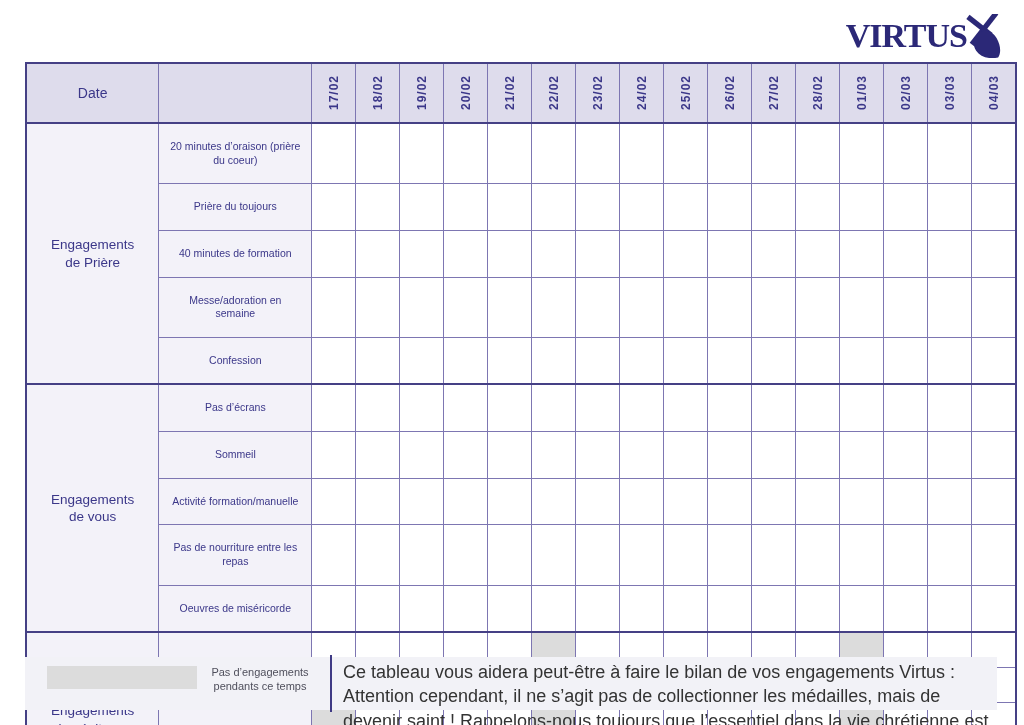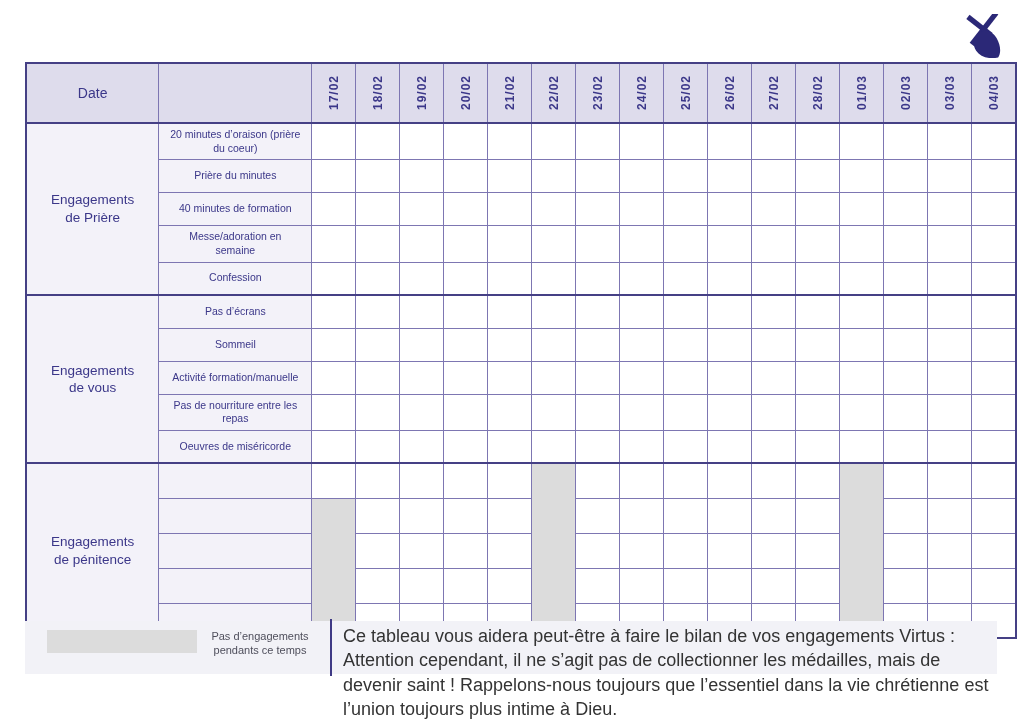--- a/index.html
+++ b/index.html
@@ -32,28 +32,28 @@
   }
   tr.sec0, tr.sec1 { height:33px; }
   tr.sec2 { height:35px; }
   tr.section-start td { border-top:2px solid #454085; }
   td.group {
     background:#f3f2f9; color:#3b3789; font-size:13.5px;
     text-align:center; vertical-align:middle; padding:0 24px; line-height:1.3;
   }
   td.rowlabel {
     background:#f3f2f9; color:#3b3789; font-size:10.5px;
-    text-align:center; vertical-align:middle; padding:4px 10px; line-height:1.3;
+    text-align:center; vertical-align:middle; padding:16px 10px; line-height:1.3;
   }
   td.cell { background:#ffffff; }
   td.shaded { background:#dcdcdc; }
 
   
   .legend-band {
-    position:absolute; left:25px; top:621px; width:972px; height:53px;
+    position:absolute; left:25px; top:657px; width:972px; height:53px;
     background:#f2f2f7;
   }
   .legend-swatch {
     position:absolute; left:22px; top:9px; width:150px; height:23px;
     background:#dcdcdc;
   }
   .legend-label {
     position:absolute; left:165px; top:8px; width:140px; text-align:center;
     font-size:11px; color:#4f4f5c; line-height:1.3; white-space:pre-line;
   }
@@ -63,20 +63,21 @@
   }
   .note-text {
     position:absolute; left:318px; top:3px; width:648px;
     font-size:18px; color:#333333; line-height:1.35;
   }
 </style>
 </head>
 <body>
 
 <div class="logo">
+  <span class="logo-text">VIRTUS</span>
   <svg class="logo-icon" viewBox="0 0 38 42" aria-hidden="true">
     <g fill="#2b2877">
       <rect x="16.5" y="-5" width="5" height="38" transform="rotate(38 19 14)"></rect>
       <rect x="1" y="9" width="28" height="5" transform="rotate(38 15 11)"></rect>
       <path d="M12 20 C18 13 27 16 31 23 C35 30 35.5 37 32.5 41.5 C24 43.5 15.5 41 11.5 35 C7.8 29 8.2 23.6 12 20 Z"></path>
     </g>
   </svg>
 </div>
 
 <table class="sheet-table">
@@ -169,21 +170,21 @@
         <td class="cell"></td>
         <td class="cell"></td>
         <td class="cell"></td>
         <td class="cell"></td>
         <td class="cell"></td>
         <td class="cell"></td>
         <td class="cell"></td>
         <td class="cell"></td>
       </tr>
       <tr class="sec0">
-        <td class="rowlabel">Prière du minutes</td>
+        <td class="rowlabel">Prière du toujours</td>
         <td class="cell"></td>
         <td class="cell"></td>
         <td class="cell"></td>
         <td class="cell"></td>
         <td class="cell"></td>
         <td class="cell"></td>
         <td class="cell"></td>
         <td class="cell"></td>
         <td class="cell"></td>
         <td class="cell"></td>

